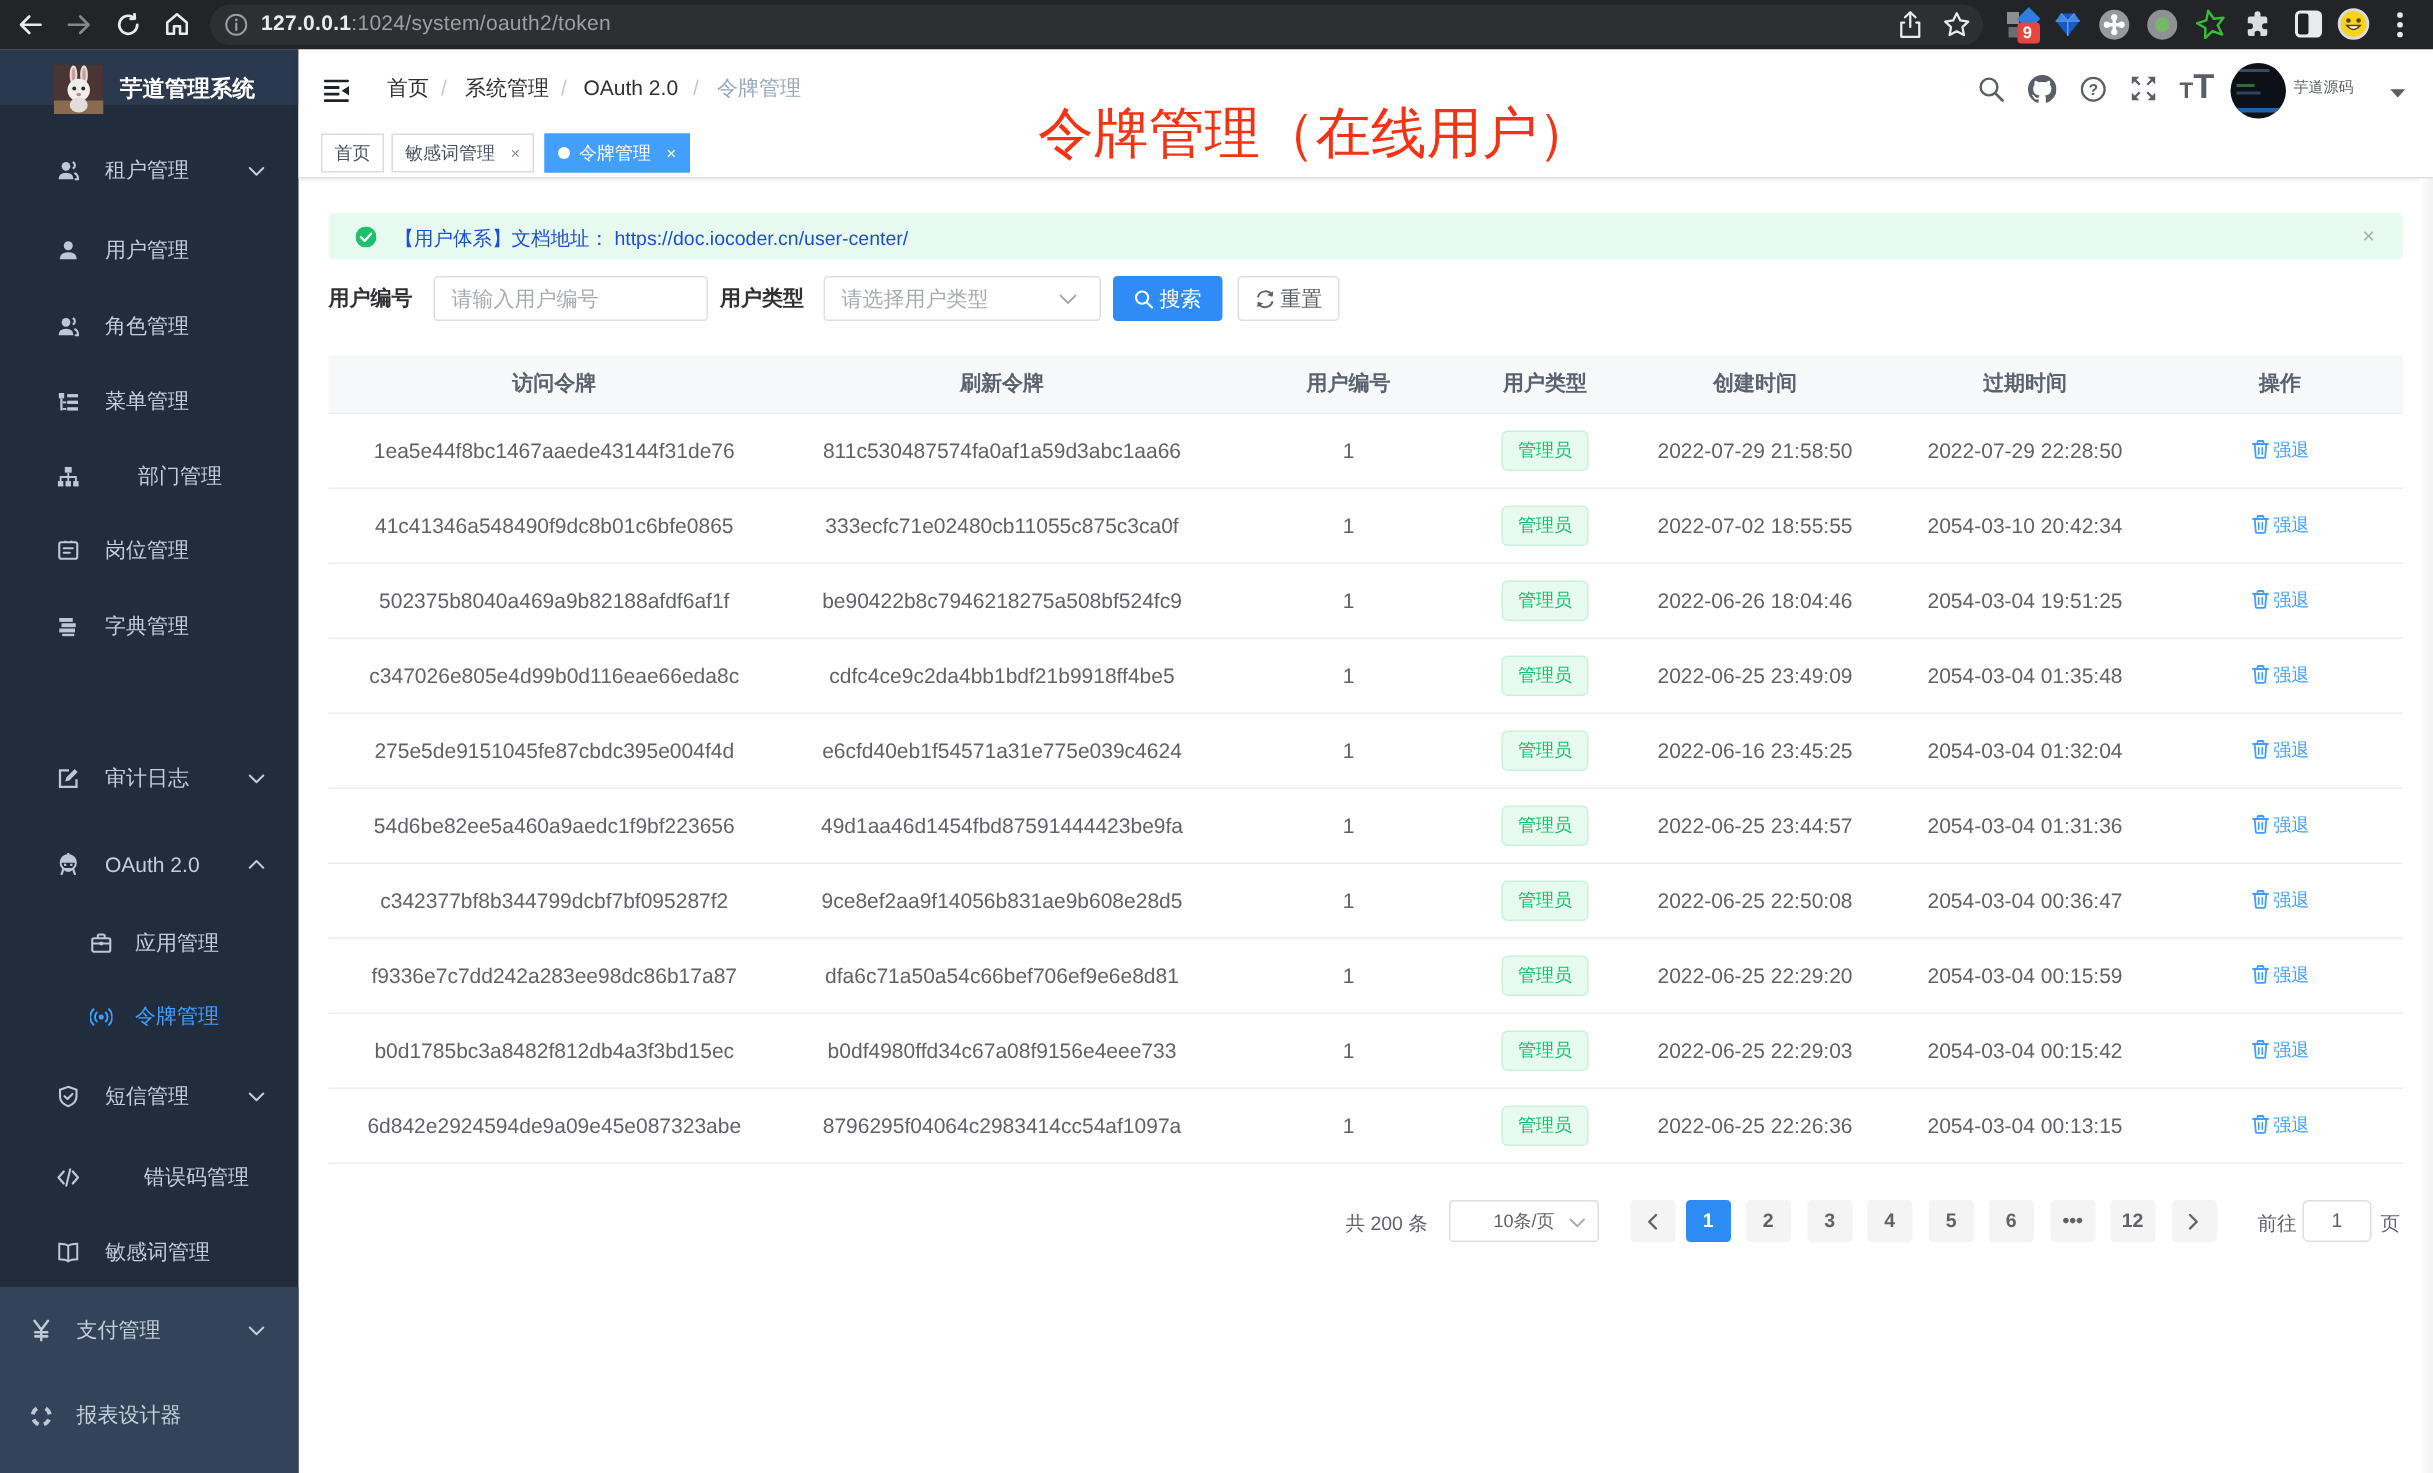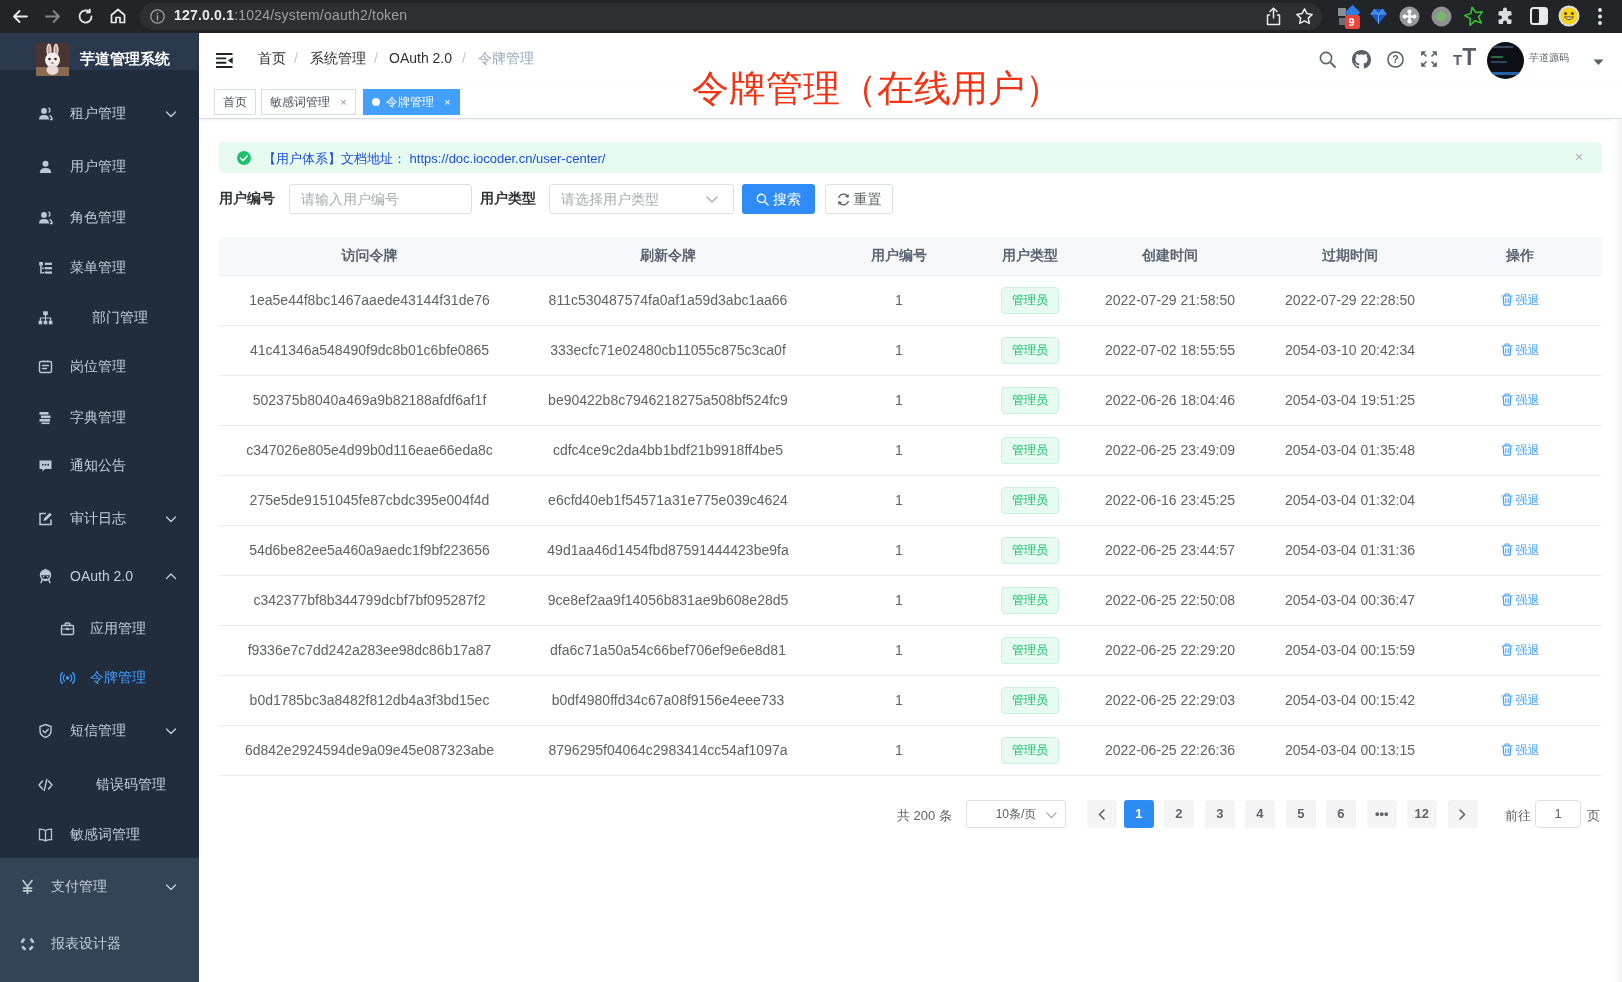--- a/index.html
+++ b/index.html
@@ -237,29 +237,20 @@
       <span class="txt" style="left:70px;">岗位管理</span>
     </div>
   <div class="mi" style="top:359.5px;">
       <svg class="ico" style="left:38px;" width="15" height="15" viewBox="0 0 15 15">
         <rect x="1.5" y="1.5" width="9" height="2.6" fill="#bdc8d6"></rect>
         <rect x="3" y="5" width="9.5" height="2.6" fill="#bdc8d6"></rect>
         <rect x="1.5" y="8.5" width="10.5" height="2.6" fill="#bdc8d6"></rect>
         <rect x="3.5" y="12" width="8" height="1.6" fill="#bdc8d6"></rect>
       </svg>
       <span class="txt" style="left:70px;">字典管理</span>
-    </div>
-  <div class="mi" style="top:408px;">
-      <svg class="ico" style="left:38px;" width="15" height="15" viewBox="0 0 15 15">
-        <path d="M1.5 2 h12 v8.4 h-6.5 l-2.6 2.6 v-2.6 h-2.9 Z" fill="#bdc8d6"></path>
-        <circle cx="4.8" cy="6.2" r="0.9" fill="#212c3d"></circle>
-        <circle cx="7.5" cy="6.2" r="0.9" fill="#212c3d"></circle>
-        <circle cx="10.2" cy="6.2" r="0.9" fill="#212c3d"></circle>
-      </svg>
-      <span class="txt" style="left:70px;">通知公告</span>
     </div>
   <div class="mi" style="top:460.5px;">
       <svg class="ico" style="left:38px;" width="15" height="15" viewBox="0 0 15 15">
         <path d="M13 8 V13 H2 V2 H8" stroke="#bdc8d6" stroke-width="1.5" fill="none"></path>
         <path d="M5.5 9.5 L6.2 6.8 L11.8 1.2 L13.8 3.2 L8.2 8.8 Z" fill="#bdc8d6"></path>
       </svg>
       <span class="txt" style="left:70px;">审计日志</span>
       <svg class="arr" width="12" height="8" viewBox="0 0 12 8">
         <path d="M1.5 2 L6 6.5 L10.5 2" stroke="#c3cedb" stroke-width="1.3" fill="none" stroke-linecap="round" stroke-linejoin="round"></path>
       </svg>

